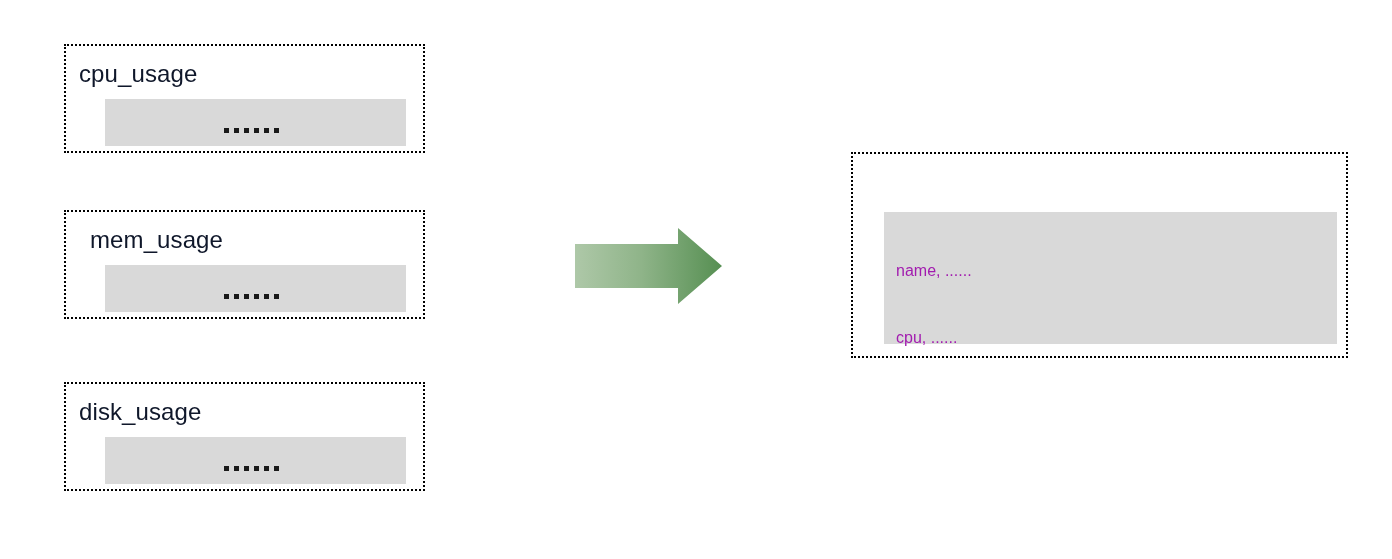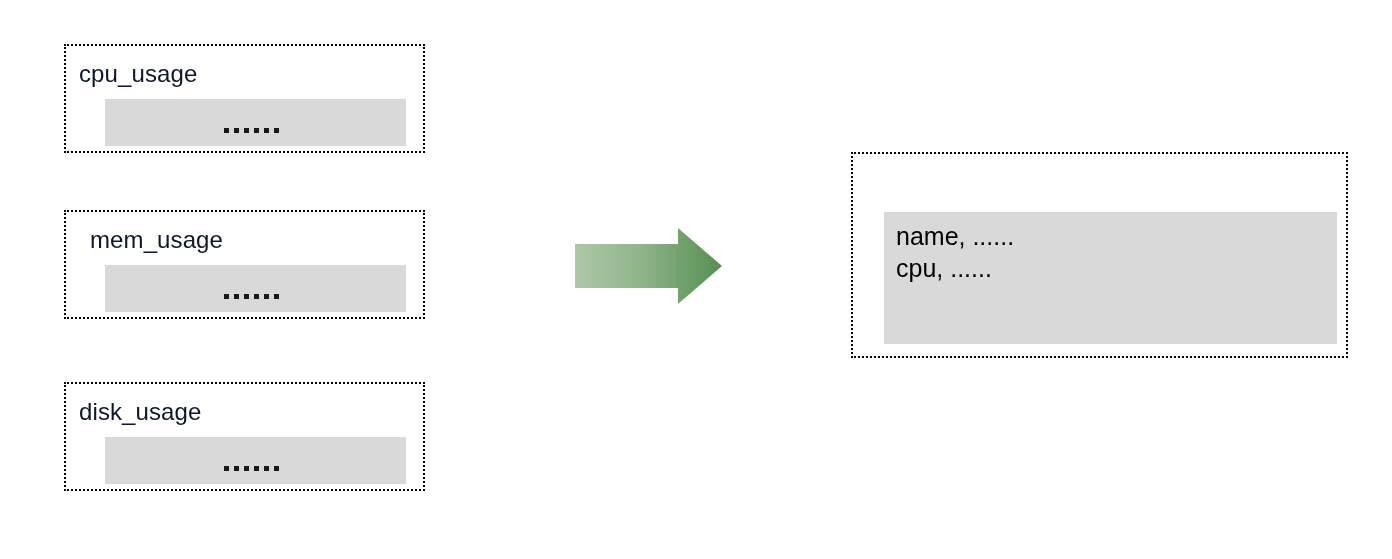--- a/index.html
+++ b/index.html
@@ -69,24 +69,25 @@
     white-space: nowrap;
   }
 
   
   .field-list {
     position: absolute;
     left: 896px;
     top: 220px;
   }
   .field-row {
-    color: #000000;
-    font-size: 25px;
+    color: #a21caf;
+    font-size: 16px;
     line-height: 32px;
     white-space: nowrap;
+    margin-top: 35px;
   }
 
   
   .arrow-wrap {
     position: absolute;
     left: 571px;
     top: 222px;
     width: 160px;
     height: 90px;
   }

